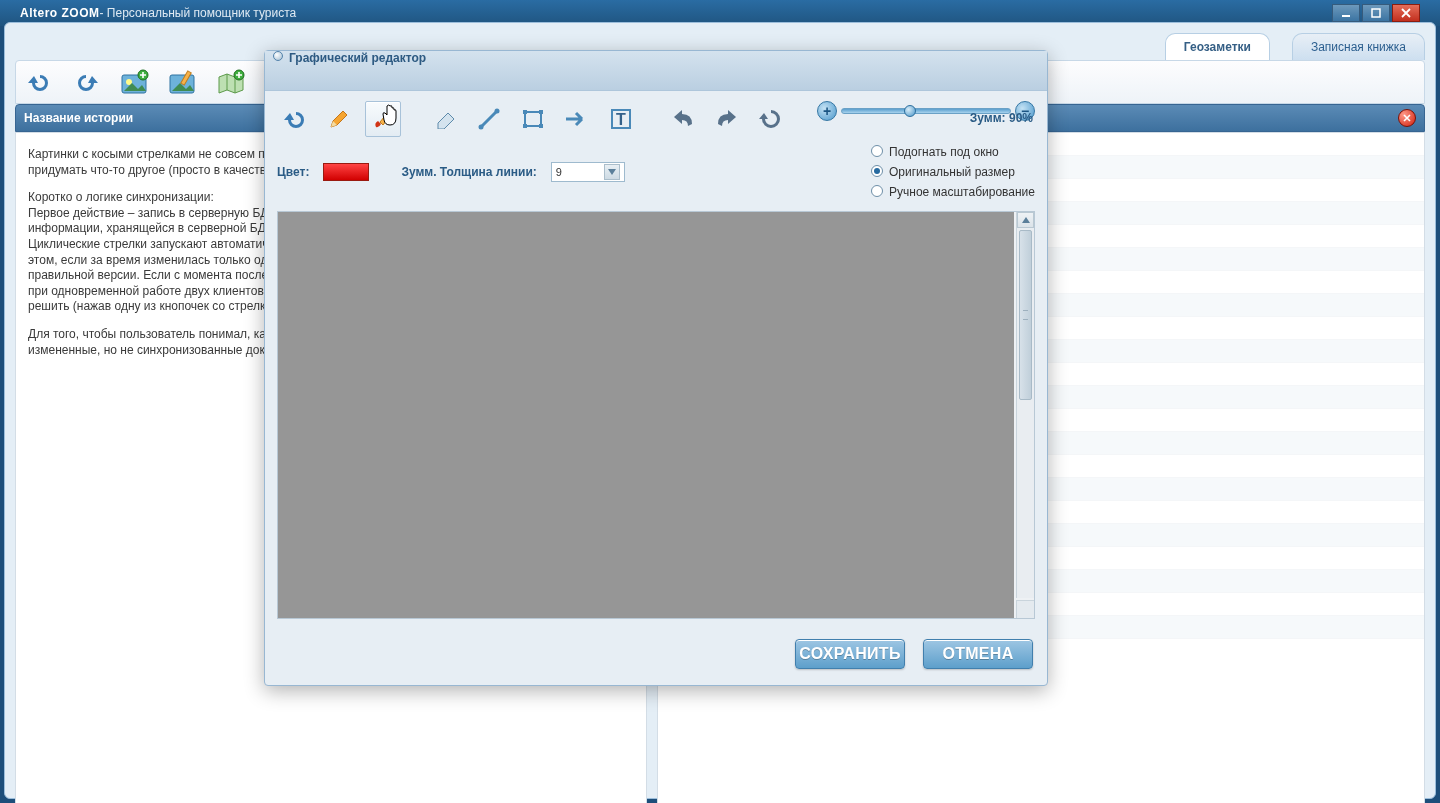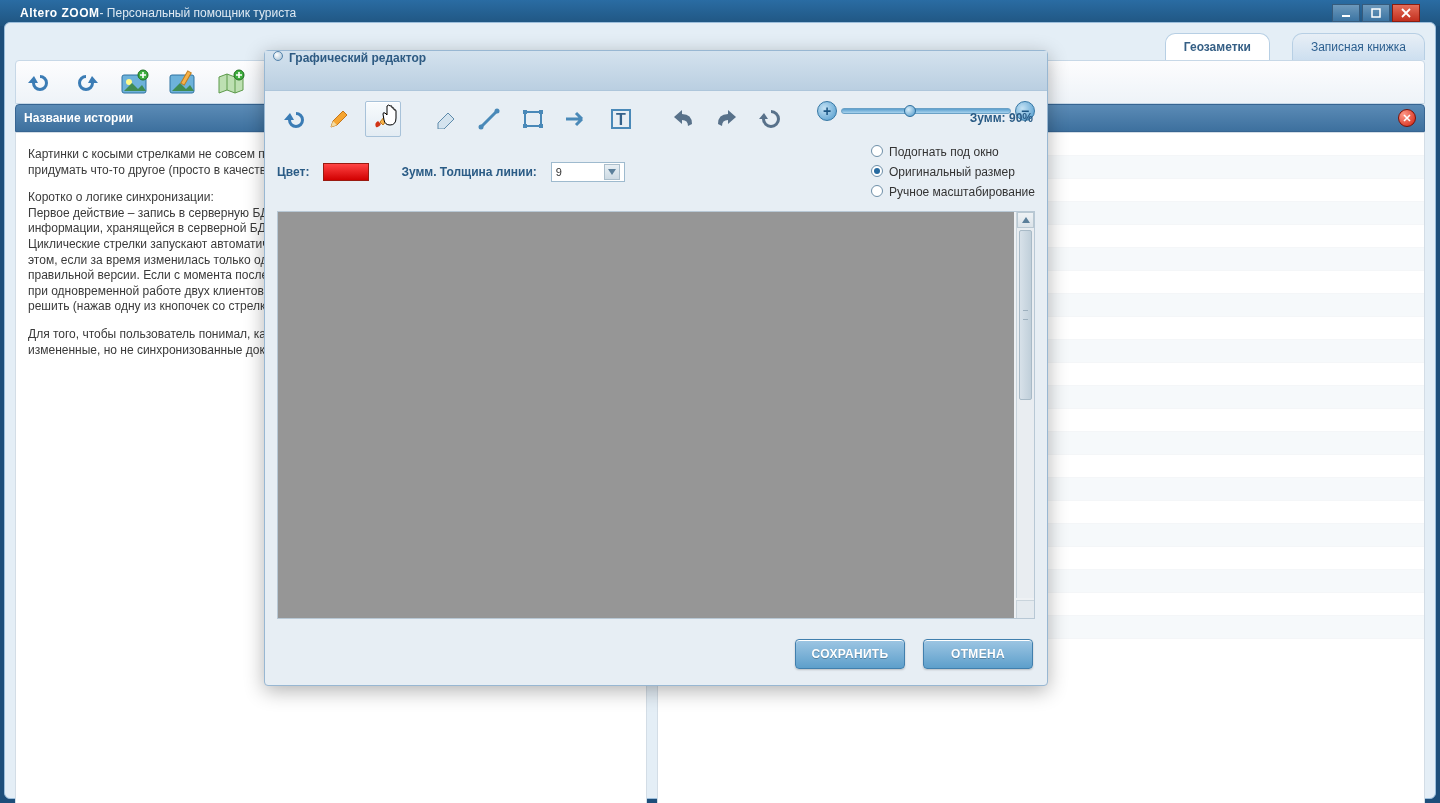--- a/index.html
+++ b/index.html
@@ -54,21 +54,21 @@
 .canvas { position:absolute; inset:0 20px 0 0; background:#969696; }
 .vscroll { position:absolute; right:0; top:0; bottom:20px; width:18px; background:#e9edf1; border-left:1px solid #c9d4dc; }
 .vscroll .track { position:absolute; top:18px; bottom:0; left:2px; right:2px; }
 .vscroll .thumb2 { position:absolute; top:0; left:0; right:0; height:170px; background:linear-gradient(90deg,#d7e1e9,#c0cfda); border:1px solid #a8bac7; border-radius:2px; }
 .vscroll .thumb2 .grip { position:absolute; top:50%; left:3px; right:3px; height:10px; transform:translateY(-50%); border-top:1px solid #9db0be; border-bottom:1px solid #9db0be; }
 .vscroll .arrow { position:absolute; left:0; right:0; height:16px; display:flex; align-items:center; justify-content:center; background:linear-gradient(#eef2f5,#dbe3e9); border:1px solid #b9c8d2; }
 .vscroll .arrow.up { top:0; }
 .vscroll .arrow.down { bottom:-18px; }
 .hscroll-corner { position:absolute; right:0; bottom:0; width:18px; height:18px; background:#e4eaef; border-top:1px solid #c9d4dc; border-left:1px solid #c9d4dc; }
 .modal-footer { padding:8px 14px 16px; display:flex; justify-content:flex-end; gap:18px; }
-.bigbtn { min-width:110px; height:30px; border-radius:4px; background:linear-gradient(#9ec6e3,#5d9fcb); border:1px solid #417fad; color:#fff; font-weight:bold; font-size:12px; letter-spacing:.3px; display:flex; align-items:center; justify-content:center; text-shadow:0 1px 0 rgba(0,0,0,.25); box-shadow:0 1px 0 #fff inset, 0 1px 2px rgba(0,0,0,.2); }
+.bigbtn { min-width:110px; height:30px; border-radius:4px; background:linear-gradient(#9ec6e3,#5d9fcb); border:1px solid #417fad; color:#fff; font-weight:bold; font-size:16px; letter-spacing:.3px; display:flex; align-items:center; justify-content:center; text-shadow:0 1px 0 rgba(0,0,0,.25); box-shadow:0 1px 0 #fff inset, 0 1px 2px rgba(0,0,0,.2); }
 
 svg { display:block; }
 </style>
 </head>
 <body>
 
 <div class="titlebar">
   <span class="appname">Altero ZOOM</span>
   <span class="subtitle">- Персональный помощник туриста</span>
   <div class="winbtns">

